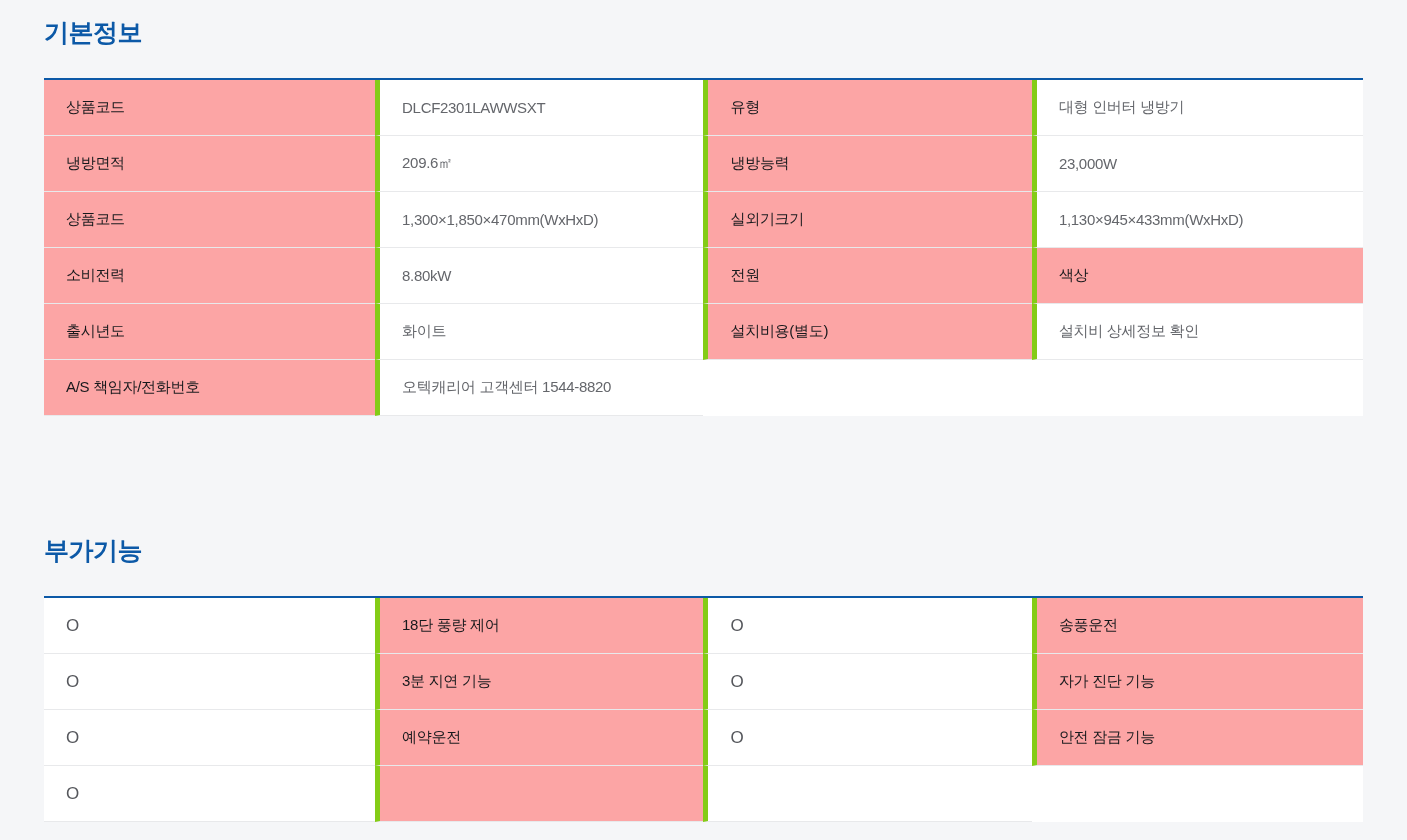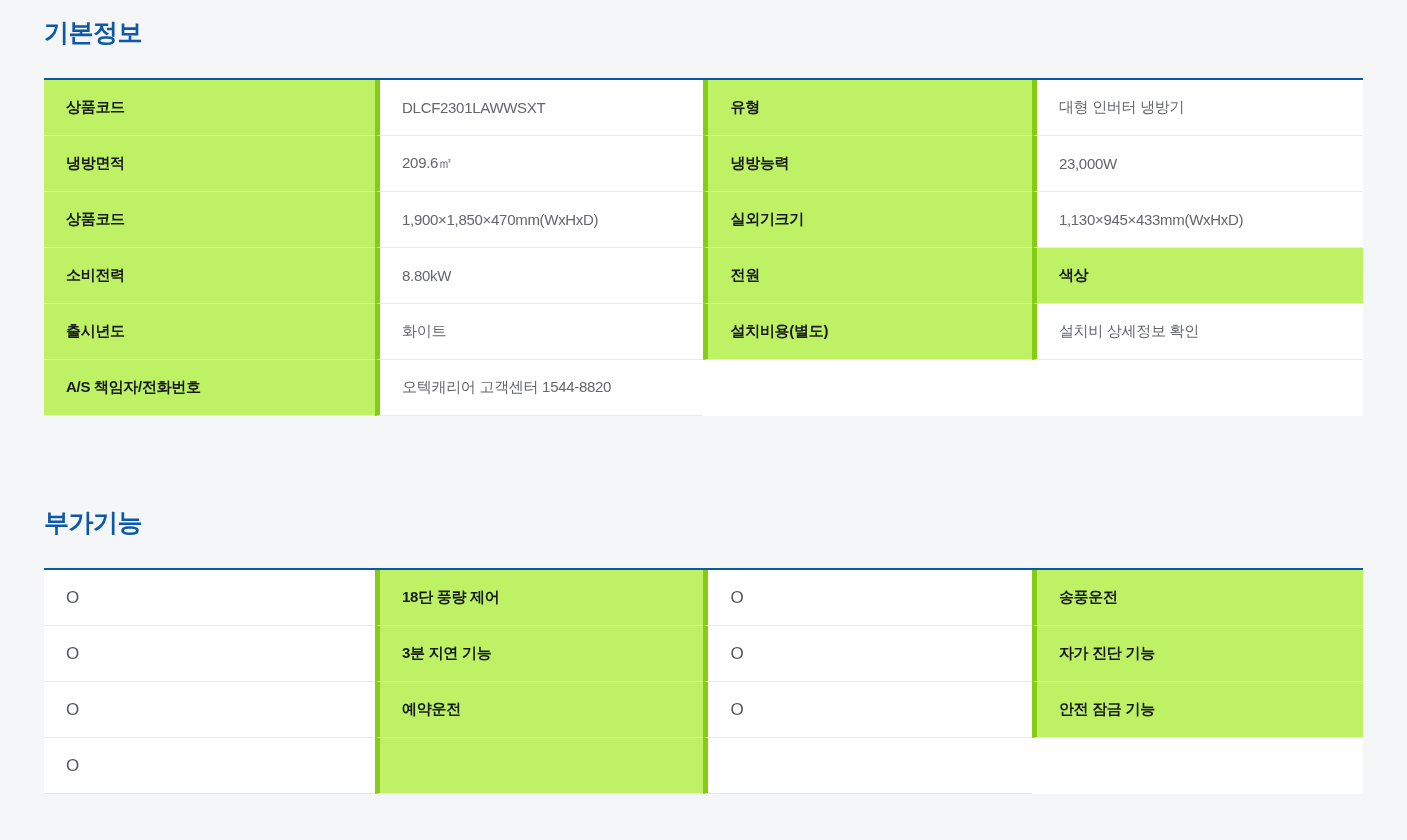--- a/index.html
+++ b/index.html
@@ -18,21 +18,21 @@
     margin: 0 0 30px 0;
     padding-top: 16px;
     font-size: 25px;
     line-height: 32px;
     font-weight: 700;
     color: #0c59a7;
     letter-spacing: -0.5px;
   }
   .section-title.second {
     padding-top: 0;
-    margin-top: 90px;
+    margin-top: 118px;
   }
   .spec-table {
     display: grid;
     grid-template-columns: 25.1% 24.9% 24.9% 25.1%;
     border-top: 2px solid #0c59a7;
     background: #ffffff;
   }
   .cell {
     box-sizing: border-box;
     height: 56px;
@@ -43,23 +43,23 @@
     font-size: 15px;
     letter-spacing: -0.3px;
     border-bottom: 1px solid #e8e9eb;
     overflow: hidden;
     white-space: nowrap;
   }
   .cell:not(:nth-child(4n+1)) {
     border-left: 5px solid #84cc16;
   }
   .cell.label {
-    background: #bef264;
+    background: #fca5a5;
     color: #17191c;
-    font-weight: 700;
+    font-weight: 400;
   }
   .cell.value {
     background: #ffffff;
     color: #64666b;
     font-weight: 400;
   }
   .cell.value.flag {
     font-size: 17px;
     color: #55575c;
   }
@@ -76,21 +76,21 @@
     <div class="cell value">DLCF2301LAWWSXT</div>
     <div class="cell label">유형</div>
     <div class="cell value">대형 인버터 냉방기</div>
 
     <div class="cell label">냉방면적</div>
     <div class="cell value">209.6㎡</div>
     <div class="cell label">냉방능력</div>
     <div class="cell value">23,000W</div>
 
     <div class="cell label">상품코드</div>
-    <div class="cell value">1,900×1,850×470mm(WxHxD)</div>
+    <div class="cell value">1,300×1,850×470mm(WxHxD)</div>
     <div class="cell label">실외기크기</div>
     <div class="cell value">1,130×945×433mm(WxHxD)</div>
 
     <div class="cell label">소비전력</div>
     <div class="cell value">8.80kW</div>
     <div class="cell label">전원</div>
 
     <div class="cell label">색상</div>
     <div class="cell label">출시년도</div>
     <div class="cell value">화이트</div>

